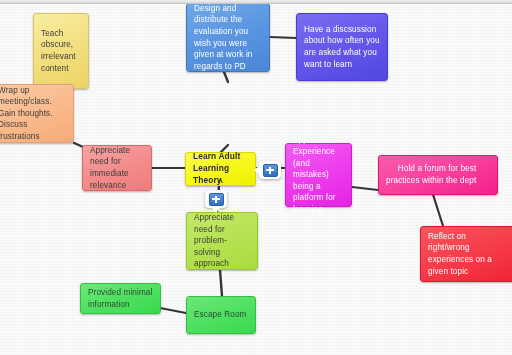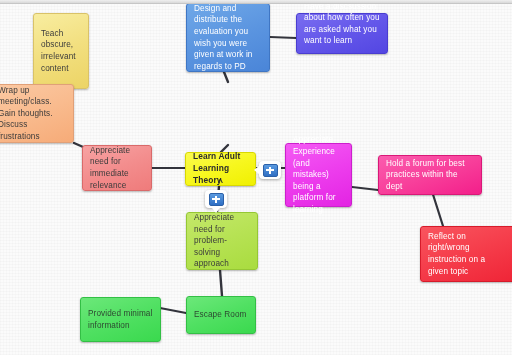--- a/index.html
+++ b/index.html
@@ -263,60 +263,60 @@
   <div class="node n-blue" id="node-design" style="left:186px; top:3px; width:84px; height:69px;">
     <span class="txt">Design and
 distribute the
 evaluation you
 wish you were
 given at work in
 regards to PD</span>
   </div>
 
 
-  <div class="node n-purple" id="node-discussion" style="left:296px; top:13px; width:92px; height:41px;align-items:flex-end;">
+  <div class="node n-purple" id="node-discussion" style="left:296px; top:13px; width:92px; height:68px;">
     <span class="txt">Have a discsussion
 about how often you
 are asked what you
 want to learn</span>
   </div>
 
   <div class="node n-magenta" id="node-experience" style="left:285px; top:143px; width:67px; height:64px;">
     <span class="txt">Appreciate
 Experience (and
 mistakes) being a
 platform for
 learning</span>
   </div>
 
-  <div class="node n-pink" id="node-forum" style="left:378px; top:155px; width:104px; height:40px;">
+  <div class="node n-pink" id="node-forum" style="left:378px; top:155px; width:120px; height:40px;text-align:right;">
     <span class="txt">Hold a forum for best
 practices within the dept</span>
   </div>
 
   <div class="node n-red" id="node-reflect" style="left:420px; top:226px; width:100px; height:56px;">
     <span class="txt">Reflect on
 right/wrong
-instruction on a
+experiences on a
 given topic</span>
   </div>
 
   <div class="node n-lime" id="node-problemsolving" style="left:186px; top:212px; width:72px; height:58px;">
     <span class="txt">Appreciate
 need for
 problem-
 solving
 approach</span>
   </div>
 
   <div class="node n-green" id="node-escaperoom" style="left:186px; top:296px; width:70px; height:38px;">
     <span class="txt">Escape Room</span>
   </div>
 
-  <div class="node n-green" id="node-provided" style="left:80px; top:297px; width:81px; height:45px;">
+  <div class="node n-green" id="node-provided" style="left:80px; top:283px; width:81px; height:31px;">
     <span class="txt">Provided minimal
 information</span>
   </div>
 
   <div class="node n-brightyellow" id="node-root" style="left:185px; top:152px; width:71px; height:34px;">
     <span class="txt">Learn Adult
 Learning Theory</span>
     <span class="root-chevron">^</span>
   </div>
 

